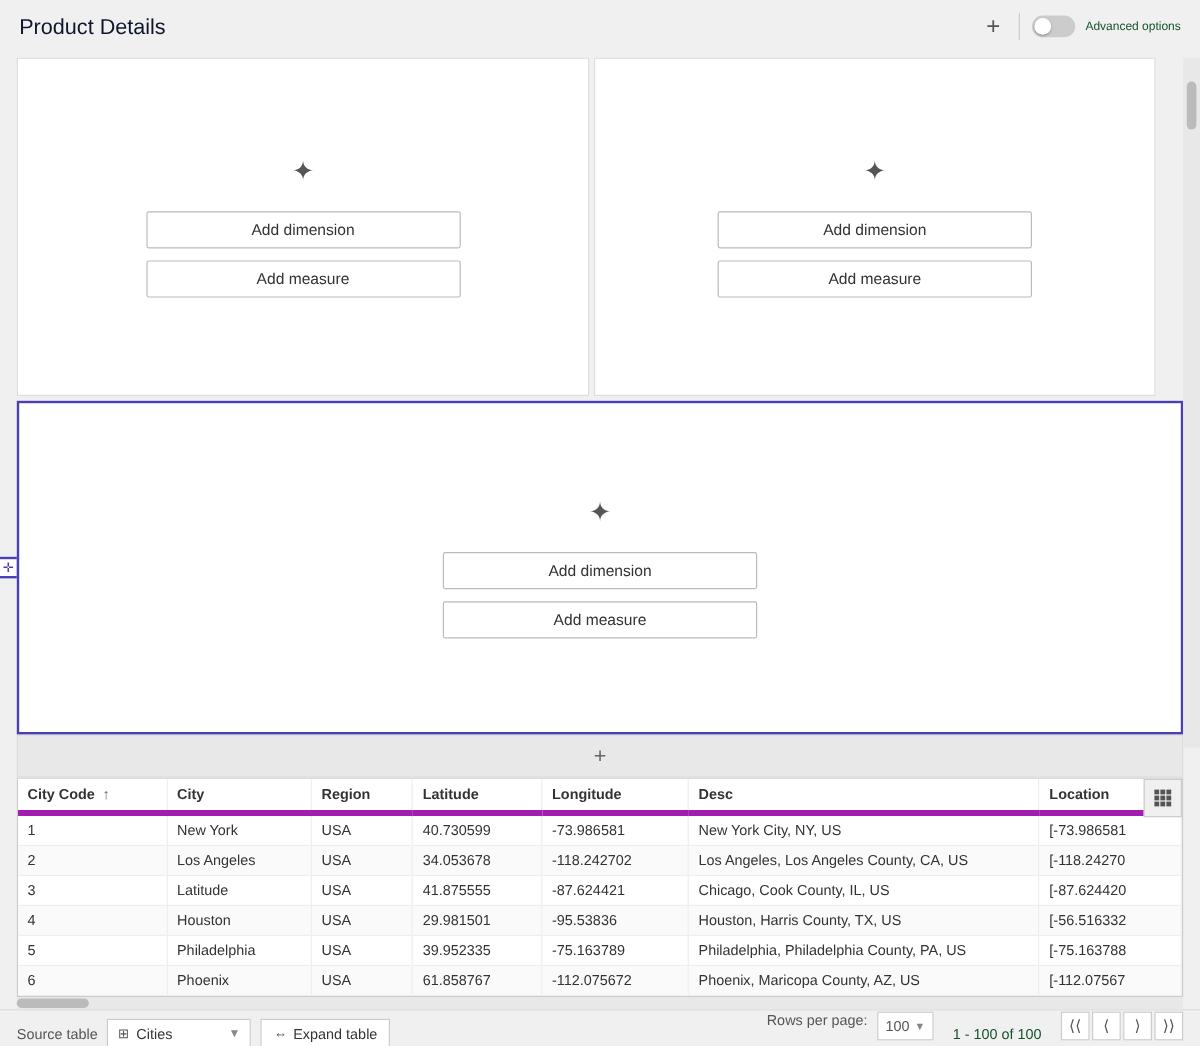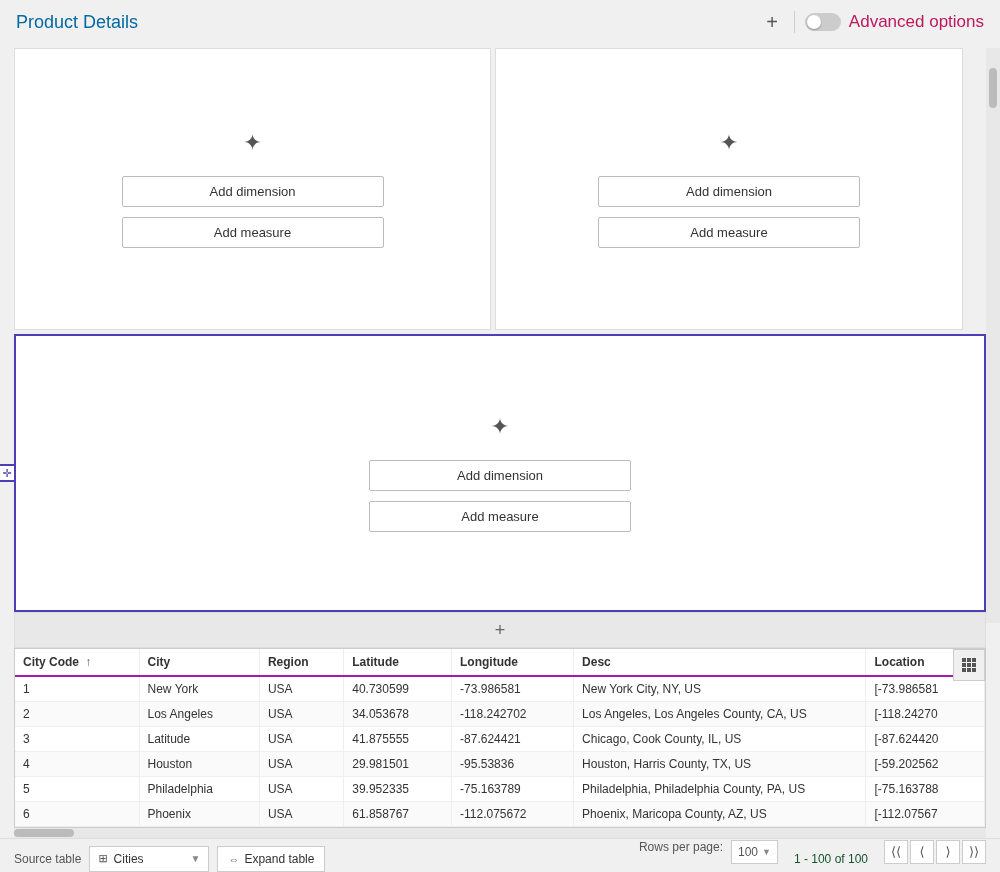--- a/index.html
+++ b/index.html
@@ -18,21 +18,21 @@
       display: flex;
       align-items: center;
       justify-content: space-between;
       padding: 10px 16px 6px 16px;
       background: #f0f0f0;
       height: 40px;
     }
     .header-title {
       font-size: 18px;
       font-weight: 400;
-      color: #0369a1;
+      color: #0f172a;
     }
     .header-right {
       display: flex;
       align-items: center;
       gap: 10px;
     }
     .header-plus {
       font-size: 20px;
       color: #555;
       cursor: pointer;
@@ -62,22 +62,22 @@
       position: absolute;
       width: 14px;
       height: 14px;
       background: white;
       border-radius: 50%;
       top: 2px;
       left: 2px;
       box-shadow: 0 1px 2px rgba(0,0,0,0.3);
     }
     .advanced-options-label {
-      font-size: 17px;
-      color: #be185d;
+      font-size: 10px;
+      color: #14532d;
     }
 
     
     .panels-row {
       display: flex;
       flex-direction: row;
       height: 290px;
       position: relative;
     }
 
@@ -208,21 +208,21 @@
     }
 
     .data-table {
       width: 100%;
       border-collapse: collapse;
       font-size: 12px;
     }
 
     .data-table thead th {
       background: white;
-      border-bottom: 2px solid #a21caf;
+      border-bottom: 5px solid #a21caf;
       border-right: 1px solid #eee;
       padding: 6px 8px;
       text-align: left;
       font-weight: 600;
       color: #333;
       white-space: nowrap;
     }
 
     .data-table tbody tr {
       border-bottom: 1px solid #eee;
@@ -499,21 +499,21 @@
           <td>Chicago, Cook County, IL, US</td>
           <td>[-87.624420</td>
         </tr>
         <tr>
           <td>4</td>
           <td>Houston</td>
           <td>USA</td>
           <td>29.981501</td>
           <td>-95.53836</td>
           <td>Houston, Harris County, TX, US</td>
-          <td>[-59.202562</td>
+          <td>[-56.516332</td>
         </tr>
         <tr>
           <td>5</td>
           <td>Philadelphia</td>
           <td>USA</td>
           <td>39.952335</td>
           <td>-75.163789</td>
           <td>Philadelphia, Philadelphia County, PA, US</td>
           <td>[-75.163788</td>
         </tr>

